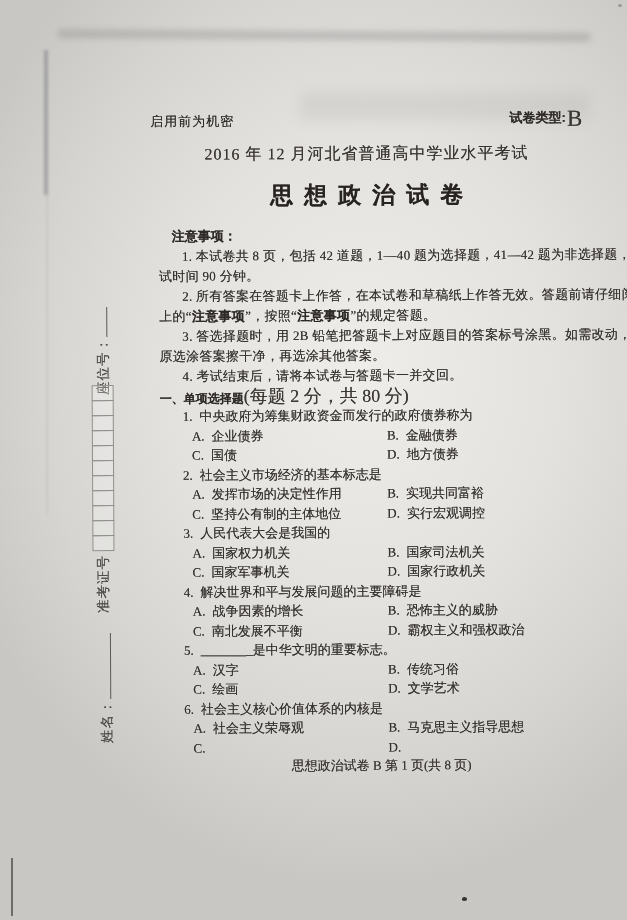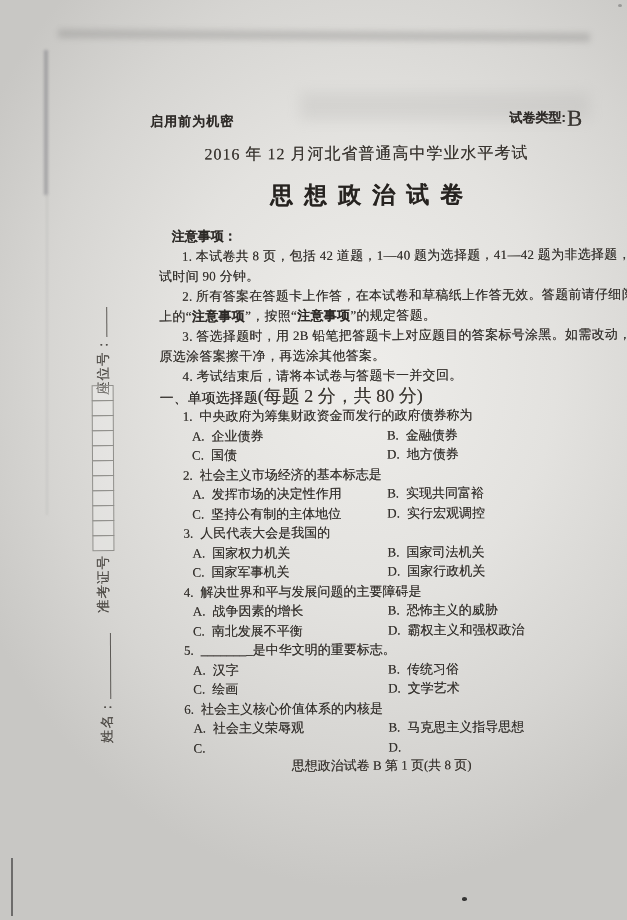--- a/index.html
+++ b/index.html
@@ -25,38 +25,38 @@
   .edge-left2{position:absolute;left:46px;top:195px;width:2px;height:320px;background:#8a8a8a;
     opacity:.15;filter:blur(1px);}
   .mark-bl{position:absolute;left:11px;top:858px;width:2px;height:58px;background:#3c3c3c;opacity:.65;}
   .ink-dot{position:absolute;left:462px;top:897px;width:5px;height:4px;background:#1b1b1b;
     border-radius:50% 60% 50% 40%;opacity:.85;}
   .dot-tr{position:absolute;left:618px;top:4px;width:4px;height:3px;background:#666;opacity:.5;border-radius:50%;}
 
   
   .top-row{position:absolute;left:152px;top:110px;width:432px;display:flex;
     justify-content:space-between;align-items:flex-end;}
-  .confidential{font-weight:700;font-size:13px;letter-spacing:1px;color:#2e2b28;}
+  .confidential{font-weight:400;font-size:13px;letter-spacing:1px;color:#2e2b28;}
   .paper-type{display:flex;}
   .paper-type-label{font-weight:700;font-size:13px;color:#2e2b28;}
   .paper-type-value{font-family:"Liberation Serif","DejaVu Serif",serif;font-size:23px;
     line-height:20px;font-weight:400;margin-left:1px;color:#3a3733;}
   .subtitle{position:absolute;left:152px;top:144px;width:432px;text-align:center;
     font-size:16px;letter-spacing:1px;color:#38342f;}
   .main-title{position:absolute;left:152px;top:180px;width:432px;text-align:center;
     font-weight:700;font-size:23px;letter-spacing:11px;text-indent:11px;color:#262320;}
 
   
   .content{position:absolute;left:160px;top:226px;width:424px;font-size:13px;}
   .note-heading{height:20px;line-height:20px;padding-left:13px;font-weight:700;font-size:13px;color:#2c2926;}
   .nline{height:20px;line-height:20px;white-space:nowrap;letter-spacing:.3px;}
   .nline.ind{padding-left:23px;}
   .bold-part{font-family:Liberation Serif, serif;font-weight:700;color:#2c2926;}
   .section-line{height:20px;line-height:20px;white-space:nowrap;}
-  .section-bold{font-weight:400;font-size:14px;color:#2c2926;}
+  .section-bold{font-weight:700;font-size:12px;color:#2c2926;}
   .section-note{font-size:18px;color:#3c3833;}
 
   .q-line{height:19.5px;line-height:19.5px;white-space:nowrap;}
   .q-stem{padding-left:23px;}
   .q-num{margin-right:7px;}
   .opt-row{display:flex;padding-left:32px;}
   .opt-cell{display:flex;}
   .opt-cell.col-a{width:195px;}
   .opt-key{margin-right:7px;}
 

